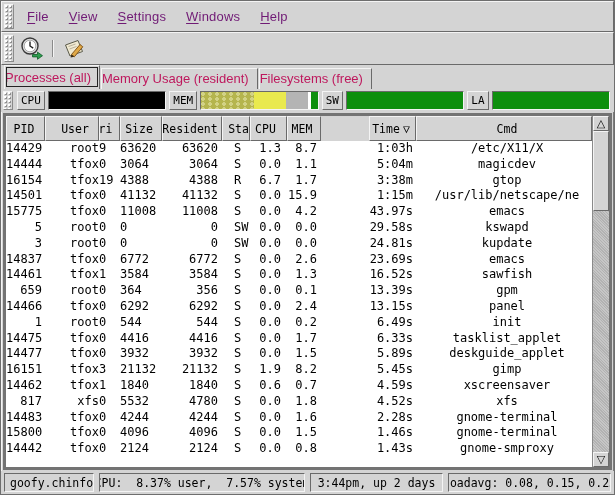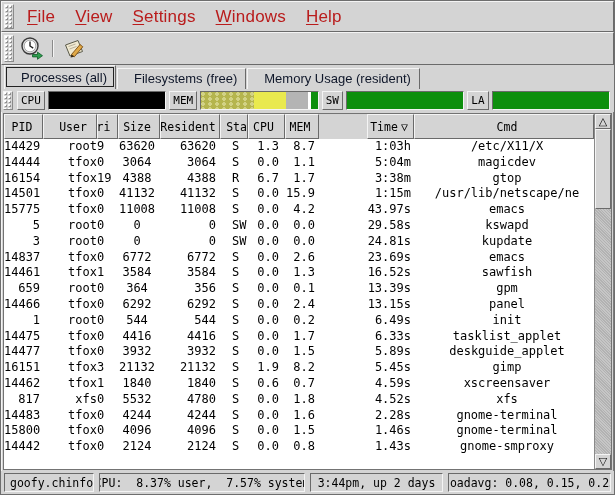--- a/index.html
+++ b/index.html
@@ -29,41 +29,41 @@
       radial-gradient(circle at 2.2px 2.2px, #8c8c8c 28%, rgba(0,0,0,0) 34%);
     background-size:4px 4px;
   }
 
   
   .menubar {
     height:31px; display:flex; align-items:center;
     background:#d4d4d4; padding:1px 2px;
   }
   .menu-item {
-    font-size:17px; color:#b91c1c; padding:4px 10px; cursor:default;
+    font-size:13px; color:#701a75; padding:4px 10px; cursor:default;
     letter-spacing:0.2px;
   }
   .accel { text-decoration:underline; text-underline-offset:2px; }
 
   
   .toolbar {
     height:33px; display:flex; align-items:center;
     background:#d4d4d4; padding:1px 2px;
   }
   .tool-btn { width:30px; height:28px; display:flex; align-items:center; justify-content:center; }
   .tsep { width:2px; height:17px; margin:0 5px;
           border-left:1px solid #8a8a8a; border-right:1px solid #f4f4f4; }
 
   
   .tabrow { height:24px; display:flex; align-items:flex-end; padding:0 0 0 3px; background:#d4d4d4; }
   .tab {
-    background:#d4d4d4; font-size:13px; color:#0f172a;
+    background:#d4d4d4; font-size:13px; color:#be185d;
     border:1px solid; border-color:#f4f4f4 #6a6a6a #6a6a6a #f4f4f4;
     border-bottom:none;
-    padding:2px 8px 3px 16px; height:21px; margin-right:1px;
+    padding:2px 8px 3px 0; height:21px; margin-right:1px;
     white-space:nowrap;
   }
   .tab.active { height:24px; padding-top:4px; outline:1px solid #222; outline-offset:-3px; }
 
   
   .meterrow { height:23px; display:flex; align-items:center; padding:1px 2px 1px 2px; background:#d4d4d4; }
   .meter-label {
     flex:0 0 auto; font-family:"DejaVu Sans Mono", monospace; font-size:11px;
     background:#d4d4d4; padding:2px 3px; margin:0 1px;
     border:1px solid; border-color:#f4f4f4 #6a6a6a #6a6a6a #f4f4f4;
@@ -74,39 +74,39 @@
     background:#d4d4d4; margin:0 2px;
   }
   .seg { height:100%; }
   .seg.speckled {
     background-image: radial-gradient(circle at 2px 2px, #d2d285 30%, rgba(0,0,0,0) 36%);
     background-size:7px 5px;
   }
 
   
   .table-area { flex:1 1 auto; display:flex; overflow:hidden; margin:1px 2px 1px 2px;
-                border:1px solid #737373; background:#fff; }
+                border:3px solid #737373; background:#fff; }
   .table-main { flex:1 1 auto; display:flex; flex-direction:column; overflow:hidden; }
   .thead { display:flex; flex:0 0 25px; background:#d4d4d4; }
   .hcell {
     background:#d4d4d4; font-family:"DejaVu Sans Mono", monospace; font-size:11.5px;
     display:flex; align-items:center; justify-content:center; gap:3px;
     border:1px solid; border-color:#f4f4f4 #6a6a6a #6a6a6a #f4f4f4;
     white-space:nowrap; overflow:hidden;
   }
   .tbody { flex:1 1 auto; background:#fff; overflow:hidden; }
   .prow { display:flex; height:15.8px; line-height:15.8px; }
   .pcell {
     font-family:"DejaVu Sans Mono", monospace; font-size:12px; color:#000;
     white-space:nowrap; overflow:hidden; flex:0 0 auto;
   }
   .c0 { width:39px; text-align:right; padding-right:3px; }
   .c1 { width:54px; text-align:right;  padding-left:6px; }
   .c2 { width:21px; text-align:right; padding-right:15px; }
-  .c3 { width:42px; text-align:center; padding-right:4px; }
+  .c3 { width:42px; text-align:left; padding-right:4px; }
   .c4 { width:60px; text-align:right; padding-right:4px; }
   .c5 { width:28px; text-align:left;  padding-left:12px; }
   .c6 { width:37px; text-align:right; padding-right:6px; }
   .c7 { width:34px; text-align:right; padding-right:4px; }
   .c8 { width:47px; text-align:right; padding-right:3px;margin-left:48px; }
   .c9 { flex:1 1 auto; text-align:center; padding-left:6px; }
 
   
   .vscroll {
     flex:0 0 17px; display:flex; flex-direction:column;
@@ -167,22 +167,22 @@
         <path d="M4.5 9 L17 4.5 L21.5 15.5 L9 20 Z" fill="#f1ead2" stroke="#5a5a4a" stroke-width="1"></path>
         <path d="M7.5 10.5 L14.5 8 M8.5 13 L15.5 10.5" stroke="#b8b09a" stroke-width="1" fill="none"></path>
         <path d="M10.5 18.5 L19 8.5 L21.8 10.8 L13.3 20.8 Z" fill="#e0a948" stroke="#7a4d12" stroke-width="0.9"></path>
         <path d="M10.5 18.5 L13.3 20.8 L9.6 21.6 Z" fill="#3a2a12"></path>
       </svg>
     </div>
   </div>
 
   <div class="tabrow">
     <div class="tab active">Processes (all)</div>
+    <div class="tab">Memory Usage (resident)</div>
     <div class="tab">Filesystems (free)</div>
-    <div class="tab">Memory Usage (resident)</div>
   </div>
 
   <div class="meterrow">
     <div class="grip"></div>
     <div class="meter-label">CPU</div>
     <div class="meter-bar">
         <div class="seg" style="width: 100%; background-color: rgb(0, 0, 0);"></div>
       </div>
     <div class="meter-label">MEM</div>
     <div class="meter-bar">

